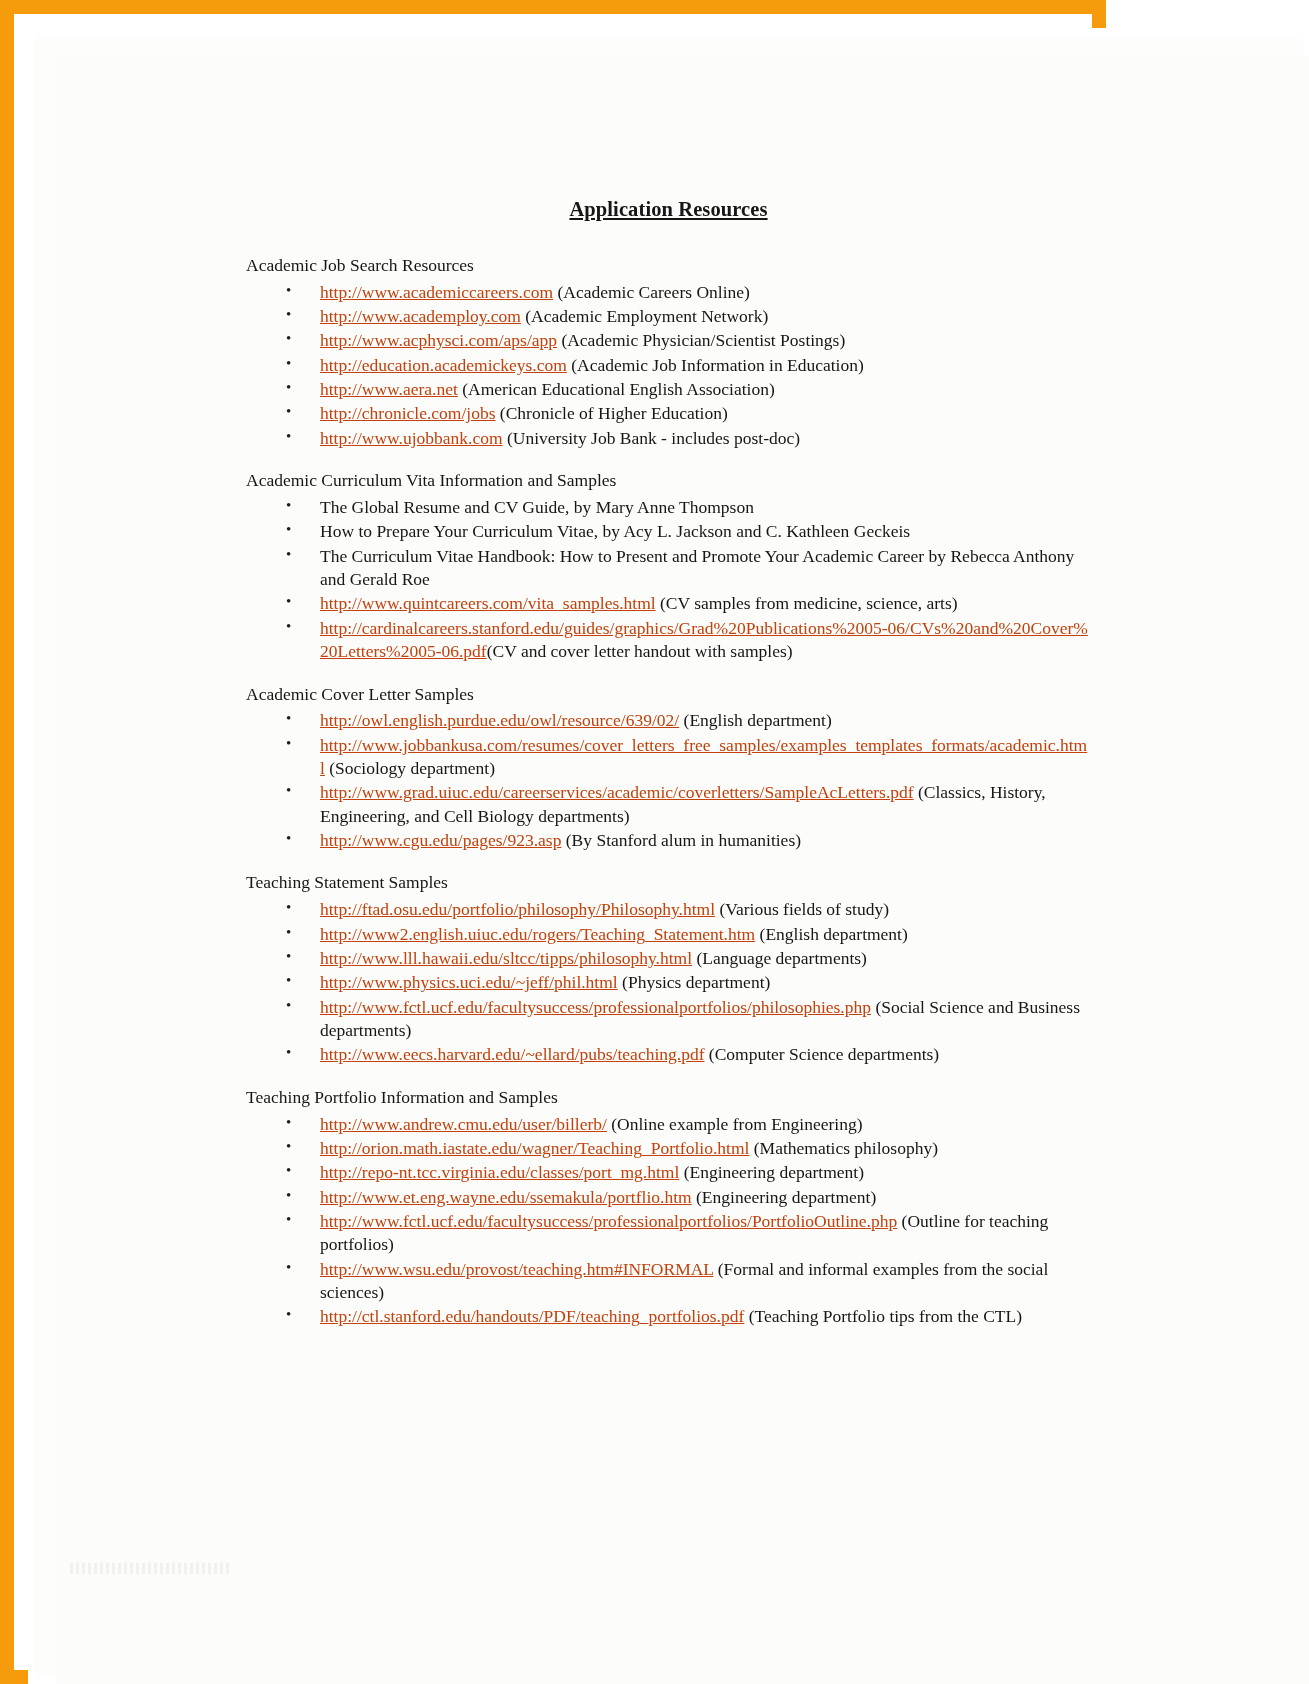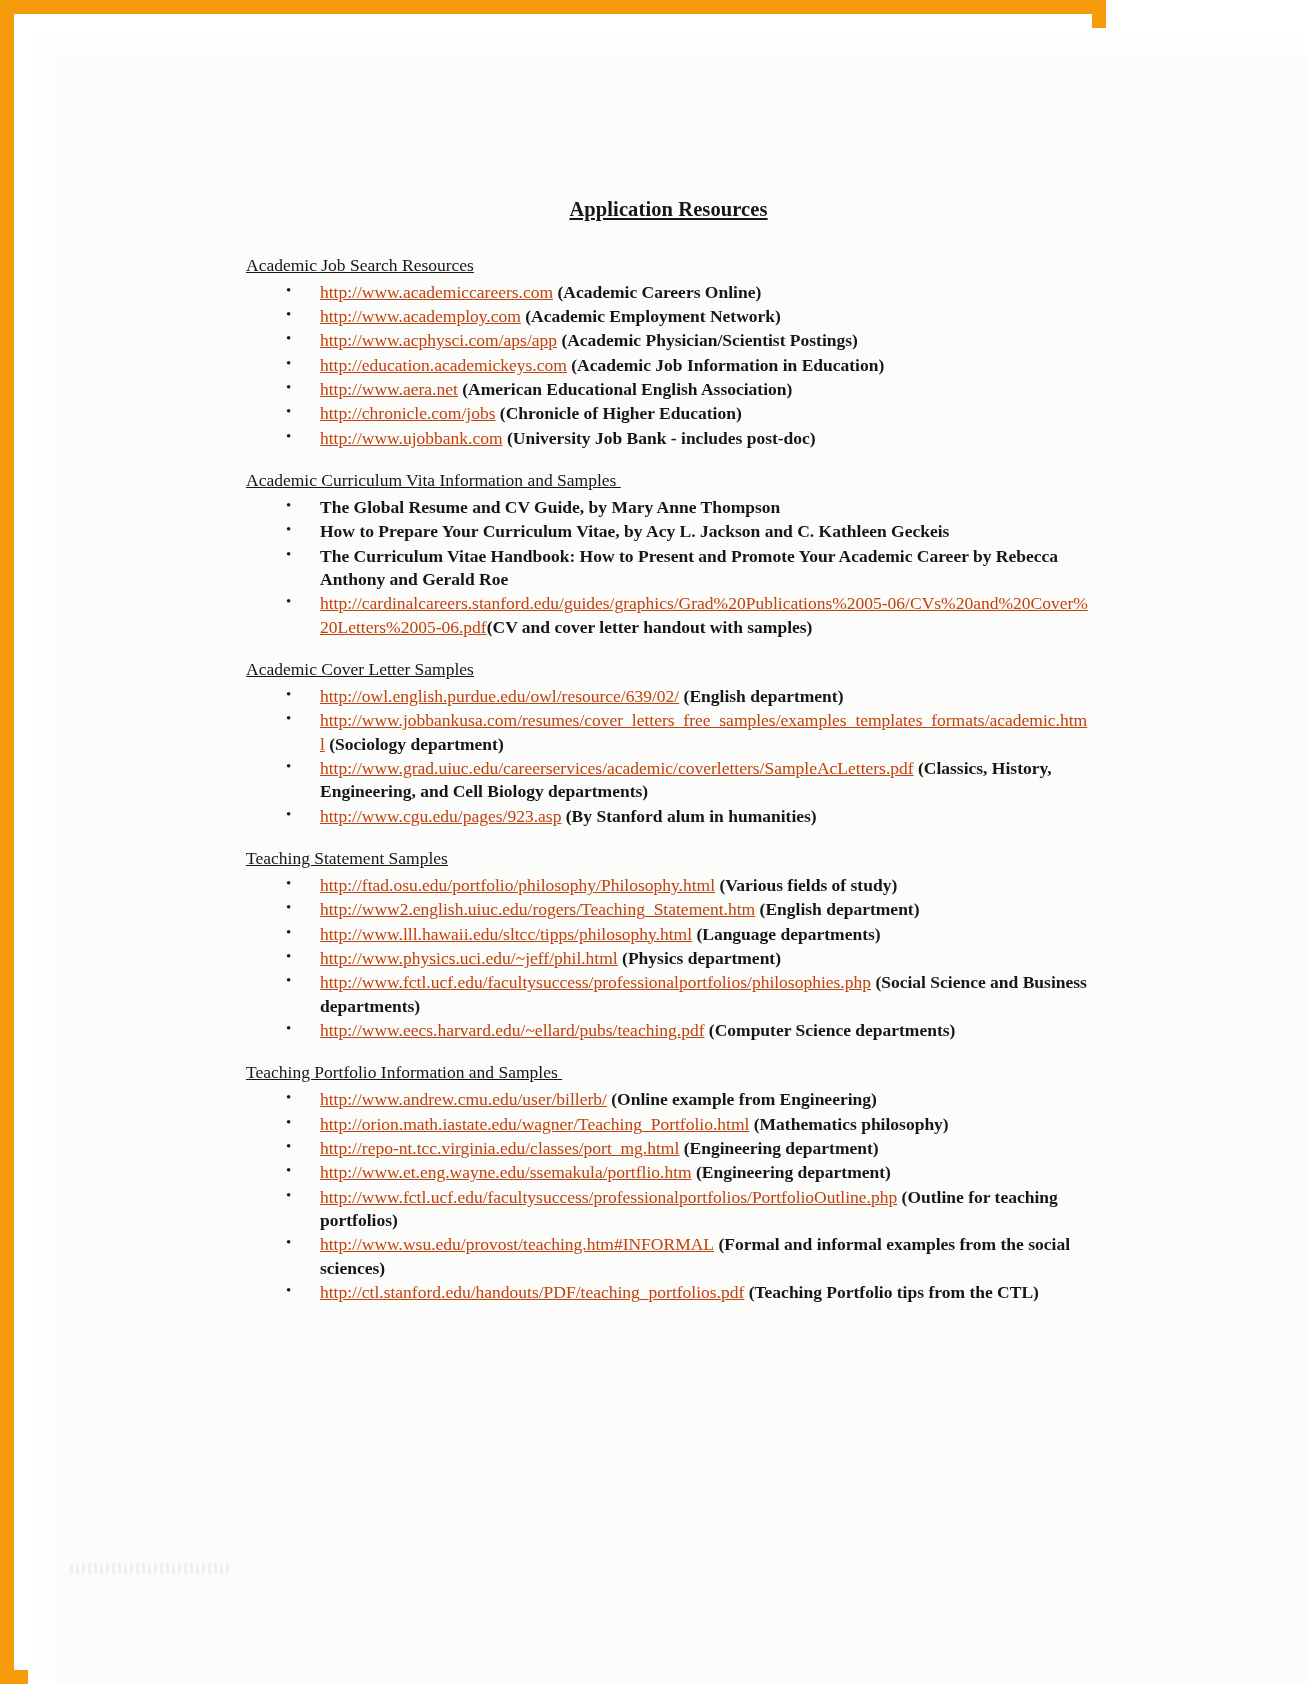--- a/index.html
+++ b/index.html
@@ -79,21 +79,20 @@
   .title-url {
     color: #1a1aa8;
     text-decoration: underline;
     font-weight: bold;
   }
 
   .section {
     margin-bottom: 19px;
   }
   .section-heading {
-    text-decoration: underline;
     font-size: 17.5px;
     margin-bottom: 3px;
     white-space: pre;
     display: inline-block;
   }
 
   ul.items {
     list-style: none;
     margin: 0;
     padding: 0;
@@ -112,21 +111,21 @@
     top: -1px;
     font-size: 15px;
     color: #1c1c1c;
   }
 
   a.link {
     color: #c2410c;
     text-decoration: underline;
     word-break: break-all;
   }
-  .plain { color: #161616; font-weight: bold; }
+  .plain { color: #161616; }
 
   
   li.justify {
     text-align: justify;
   }
   li.justify .tail { text-align: left; }
 
   
   .watermark {
     position: absolute;
@@ -164,20 +163,21 @@
                 <li><a class="link" href="#">http://www.acphysci.com/aps/app</a><span class="plain tail"> (Academic Physician/Scientist Postings)</span></li>
                 <li><a class="link" href="#">http://education.academickeys.com</a><span class="plain tail"> (Academic Job Information in Education)</span></li>
                 <li><a class="link" href="#">http://www.aera.net</a><span class="plain tail"> (American Educational English Association)</span></li>
                 <li><a class="link" href="#">http://chronicle.com/jobs</a><span class="plain tail">  (Chronicle of Higher Education)</span></li>
                 <li><a class="link" href="#">http://www.ujobbank.com</a><span class="plain tail"> (University Job Bank - includes post-doc)</span></li>
               </ul></div>
             <div class="section"><div class="section-heading">Academic Curriculum Vita Information and Samples </div><ul class="items">
                 <li><span class="plain tail">The Global Resume and CV Guide, by Mary Anne Thompson</span></li>
                 <li><span class="plain tail">How to Prepare Your Curriculum Vitae, by Acy L. Jackson and C. Kathleen Geckeis</span></li>
                 <li><span class="plain tail">The Curriculum Vitae Handbook: How to Present and Promote Your Academic Career by Rebecca Anthony and Gerald Roe</span></li>
+                <li><a class="link" href="#">http://www.quintcareers.com/vita_samples.html</a><span class="plain tail"> (CV samples from medicine, science, arts)</span></li>
                 <li><a class="link" href="#">http://cardinalcareers.stanford.edu/guides/graphics/Grad%20Publications%2005-06/CVs%20and%20Cover%20Letters%2005-06.pdf</a><span class="plain tail">(CV and cover letter handout with samples)</span></li>
               </ul></div>
             <div class="section"><div class="section-heading">Academic Cover Letter Samples</div><ul class="items">
                 <li><a class="link" href="#">http://owl.english.purdue.edu/owl/resource/639/02/</a><span class="plain tail"> (English department)</span></li>
                 <li class="justify"><a class="link" href="#">http://www.jobbankusa.com/resumes/cover_letters_free_samples/examples_templates_formats/academic.html</a><span class="plain tail"> (Sociology department)</span></li>
                 <li><a class="link" href="#">http://www.grad.uiuc.edu/careerservices/academic/coverletters/SampleAcLetters.pdf</a><span class="plain tail"> (Classics, History, Engineering, and Cell Biology departments)</span></li>
                 <li><a class="link" href="#">http://www.cgu.edu/pages/923.asp</a><span class="plain tail"> (By Stanford alum in humanities)</span></li>
               </ul></div>
             <div class="section"><div class="section-heading">Teaching Statement Samples</div><ul class="items">
                 <li><a class="link" href="#">http://ftad.osu.edu/portfolio/philosophy/Philosophy.html</a><span class="plain tail"> (Various fields of study)</span></li>

